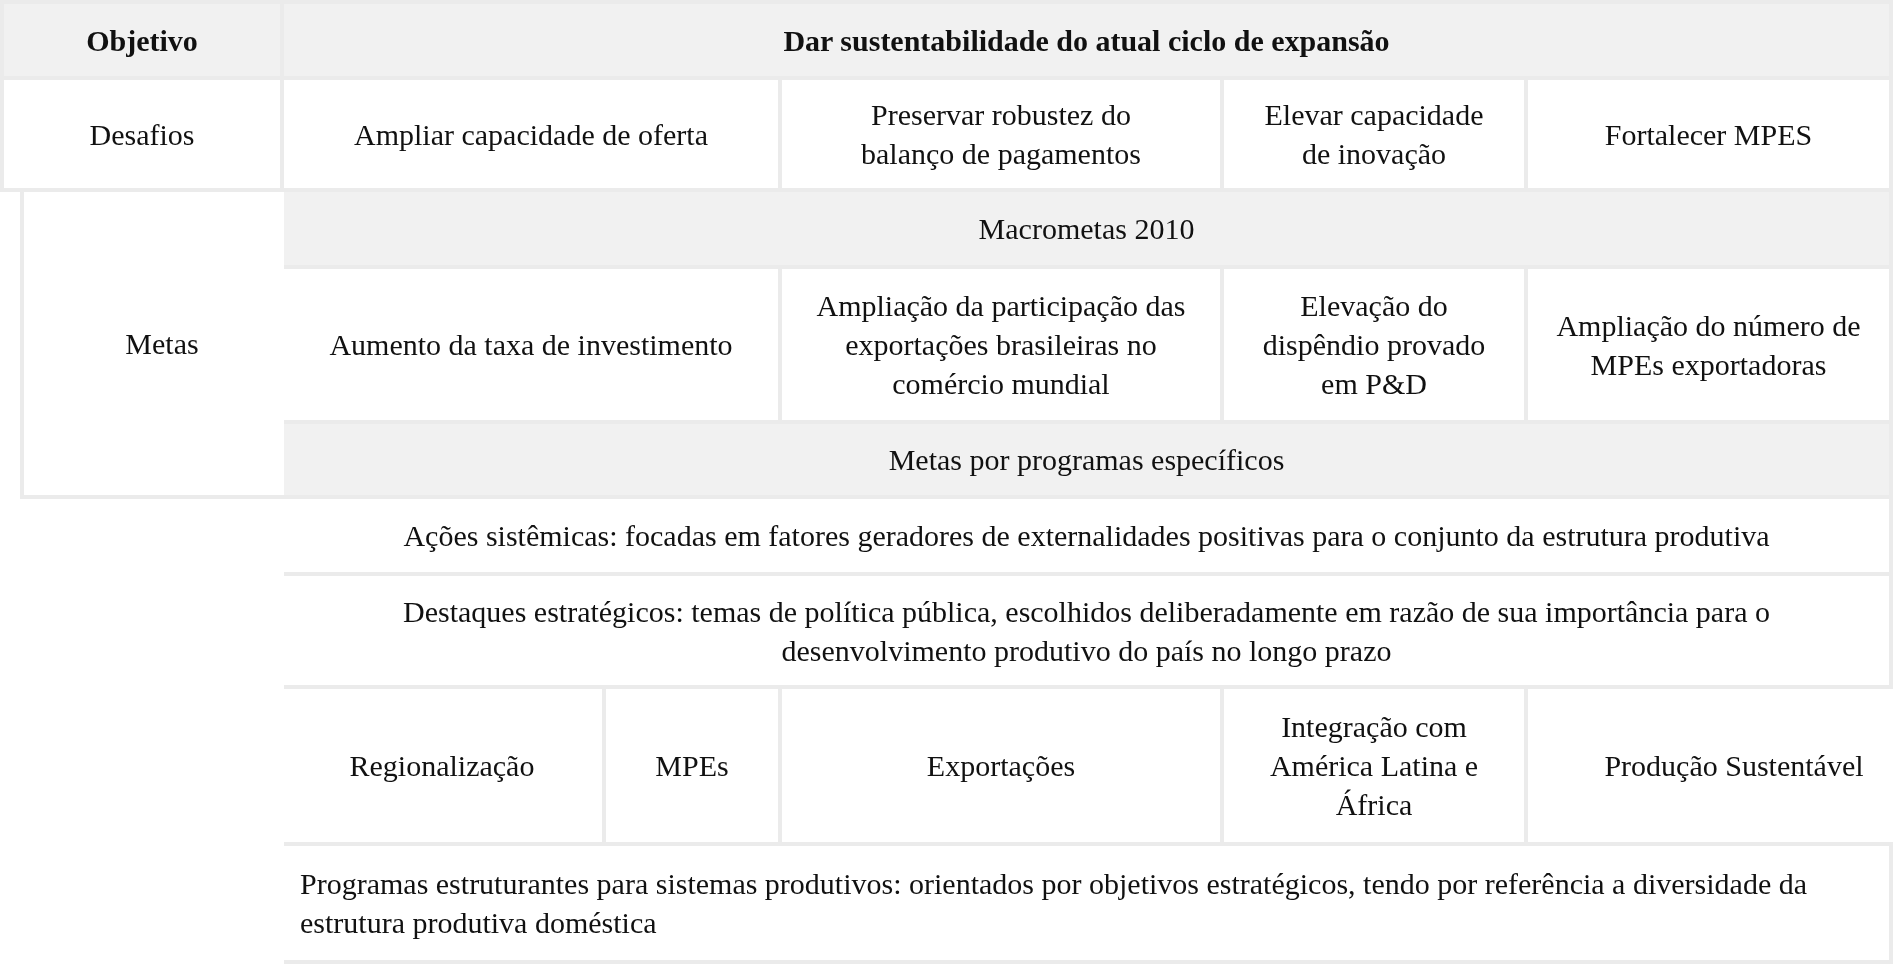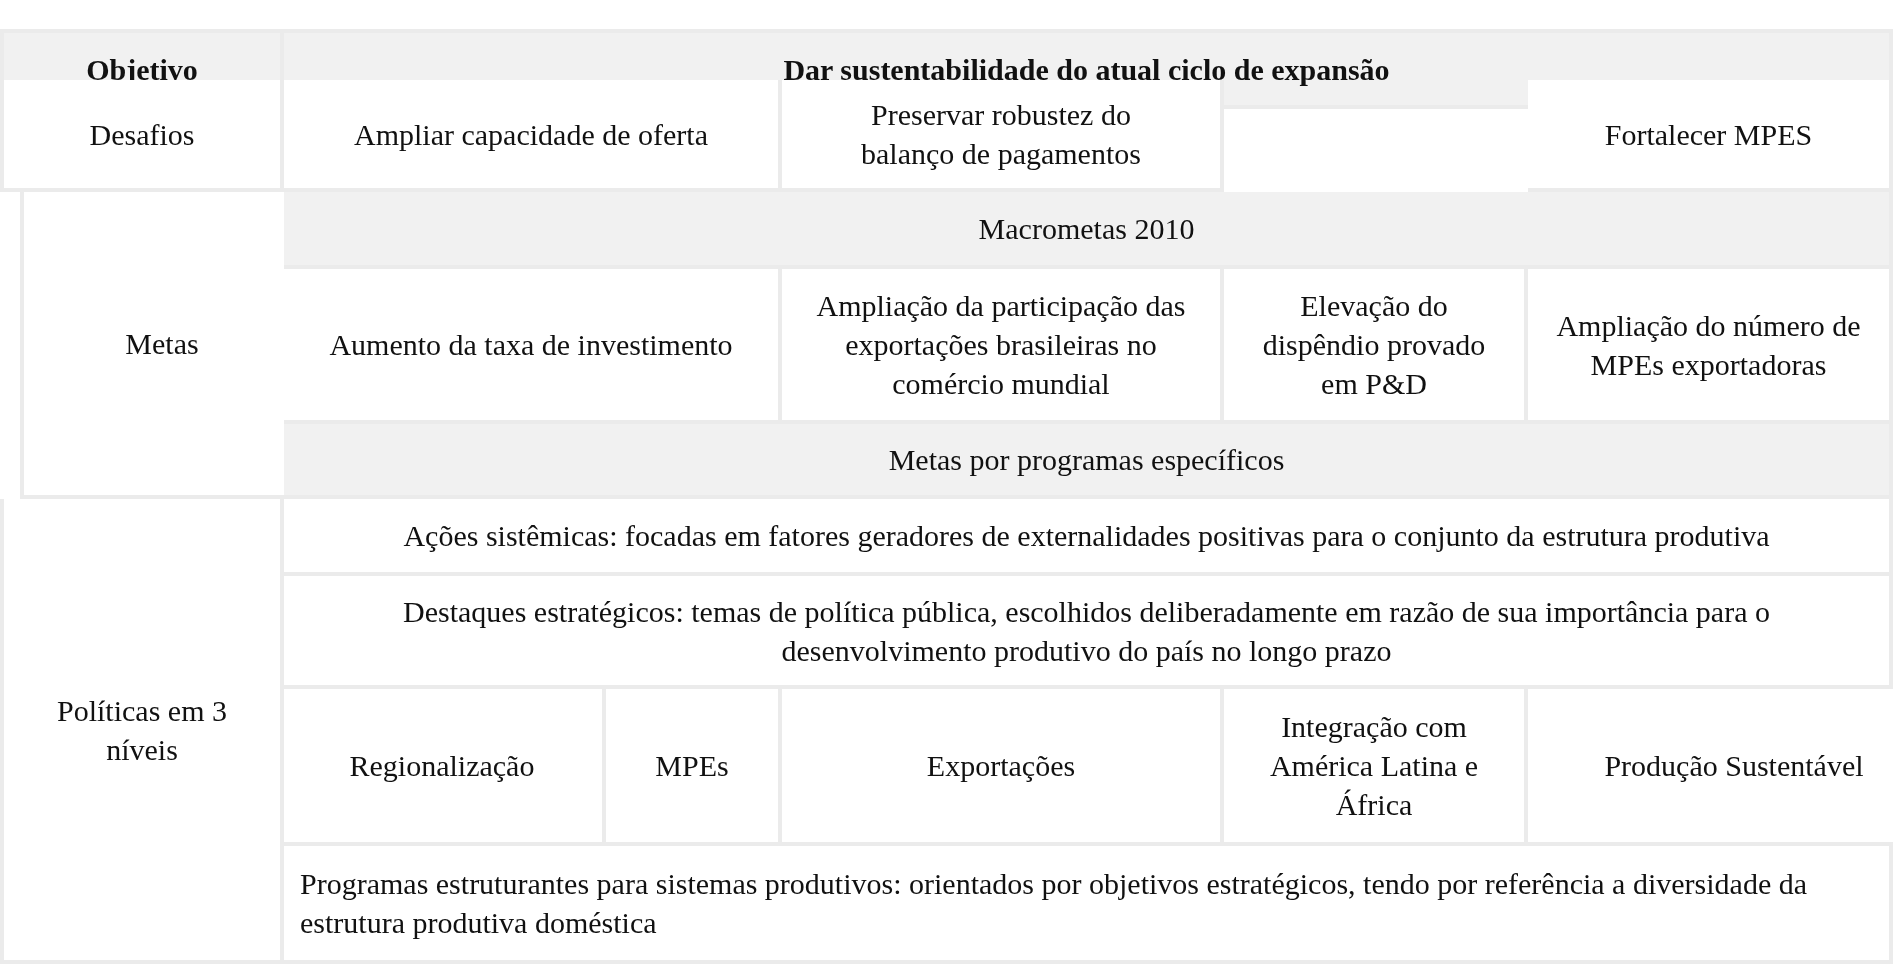--- a/index.html
+++ b/index.html
@@ -16,47 +16,47 @@
     display: flex; align-items: center; justify-content: center;
     text-align: center;
     font-size: 30px;
     line-height: 39px;
     padding: 4px 14px;
     border-right: 4px solid #ebebeb;
     border-bottom: 4px solid #ebebeb;
     background: #ffffff;
   }
   .gray { background: #f1f1f1; }
-  .bold { font-weight: bold; margin-top: 29px; }
+  .bold { font-weight: bold; }
   .left { justify-content: flex-start; text-align: left; }
   .edge-top { border-top: 4px solid #ebebeb; }
   .edge-left { border-left: 4px solid #ebebeb; }
 </style>
 </head>
 <body>
 
 <div class="tbl">
 
   <div class="cell gray bold edge-top edge-left" style="left:0;top:0;width:284px;height:80px;">Objetivo</div>
   <div class="cell gray bold edge-top" style="left:284px;top:0;width:1609px;height:80px;">Dar sustentabilidade do atual ciclo de expansão</div>
 
   <div class="cell edge-left" style="left:0;top:80px;width:284px;height:112px;">Desafios</div>
   <div class="cell" style="left:284px;top:80px;width:498px;height:112px;">Ampliar capacidade de oferta</div>
   <div class="cell" style="left:782px;top:80px;width:442px;height:112px;padding:4px 48px;">Preservar robustez do balanço de pagamentos</div>
+  <div class="cell" style="left:1224px;top:80px;width:304px;height:112px;padding:4px 40px;">Elevar capacidade de inovação</div>
   <div class="cell" style="left:1528px;top:80px;width:365px;height:112px;">Fortalecer MPES</div>
 
   <div class="cell edge-left" style="left:0;top:192px;width:284px;height:307px;margin-left:20px;">Metas</div>
   <div class="cell gray" style="left:284px;top:192px;width:1609px;height:77px;">Macrometas 2010</div>
   <div class="cell" style="left:284px;top:269px;width:498px;height:155px;">Aumento da taxa de investimento</div>
   <div class="cell" style="left:782px;top:269px;width:442px;height:155px;">Ampliação da participação das exportações brasileiras no comércio mundial</div>
   <div class="cell" style="left:1224px;top:269px;width:304px;height:155px;padding:4px 20px;">Elevação do dispêndio provado em P&amp;D</div>
   <div class="cell" style="left:1528px;top:269px;width:365px;height:155px;">Ampliação do número de MPEs exportadoras</div>
   <div class="cell gray" style="left:284px;top:424px;width:1609px;height:75px;">Metas por programas específicos</div>
 
-  <div class="cell edge-left" style="left:0;top:499px;width:284px;height:465px;padding:4px 40px;">Políticas em 3 níveis</div>
   <div class="cell" style="left:284px;top:499px;width:1609px;height:77px;">Ações sistêmicas: focadas em fatores geradores de externalidades positivas para o conjunto da estrutura produtiva</div>
   <div class="cell" style="left:284px;top:576px;width:1609px;height:113px;padding:4px 24px;">Destaques estratégicos: temas de política pública, escolhidos deliberadamente em razão de sua importância para o desenvolvimento produtivo do país no longo prazo</div>
 
   <div class="cell" style="left:284px;top:689px;width:322px;height:157px;padding-left:12px;">Regionalização</div>
   <div class="cell" style="left:606px;top:689px;width:176px;height:157px;">MPEs</div>
   <div class="cell" style="left:782px;top:689px;width:442px;height:157px;">Exportações</div>
   <div class="cell" style="left:1224px;top:689px;width:304px;height:157px;padding:3px 30px;">Integração com América Latina e África</div>
   <div class="cell" style="left:1528px;top:689px;width:416px;height:157px;">Produção Sustentável</div>
 
   <div class="cell left" style="left:284px;top:846px;width:1609px;height:118px;padding:4px 20px 4px 16px;">Programas estruturantes para sistemas produtivos: orientados por objetivos estratégicos, tendo por referência a diversidade da estrutura produtiva doméstica</div>

